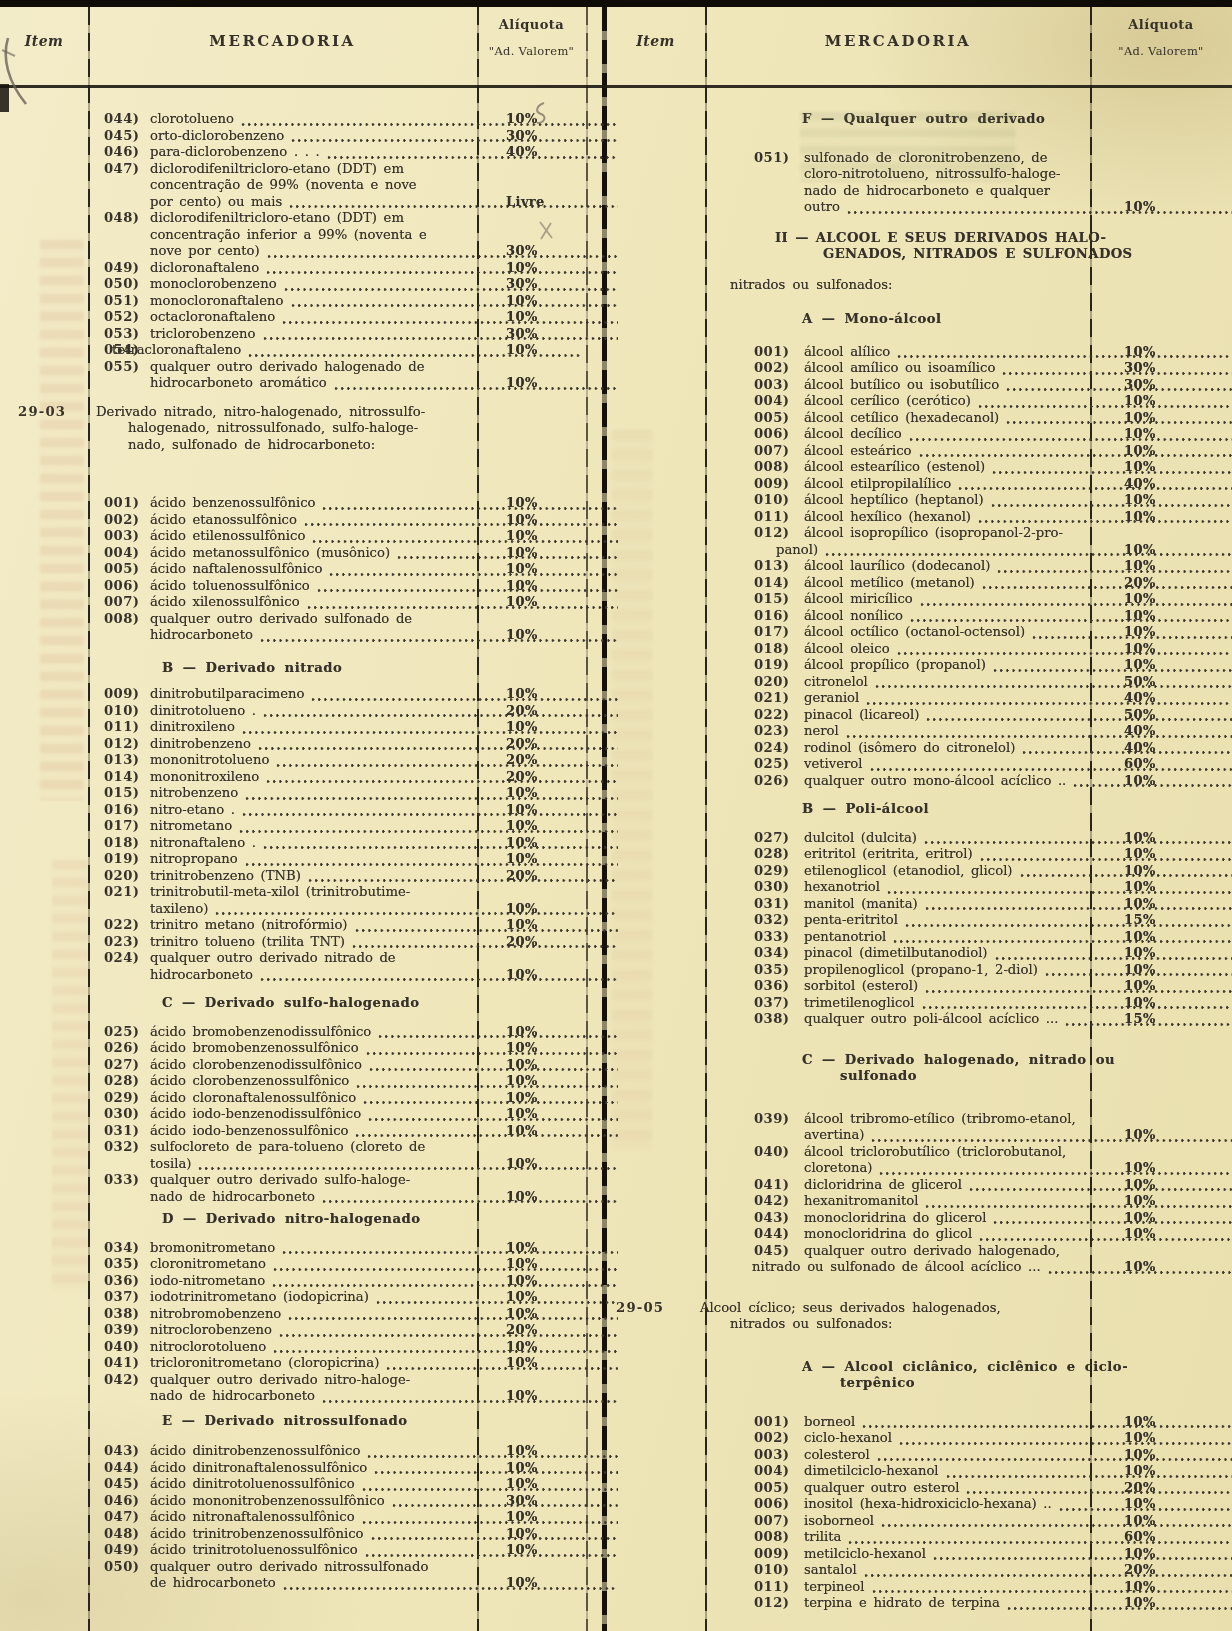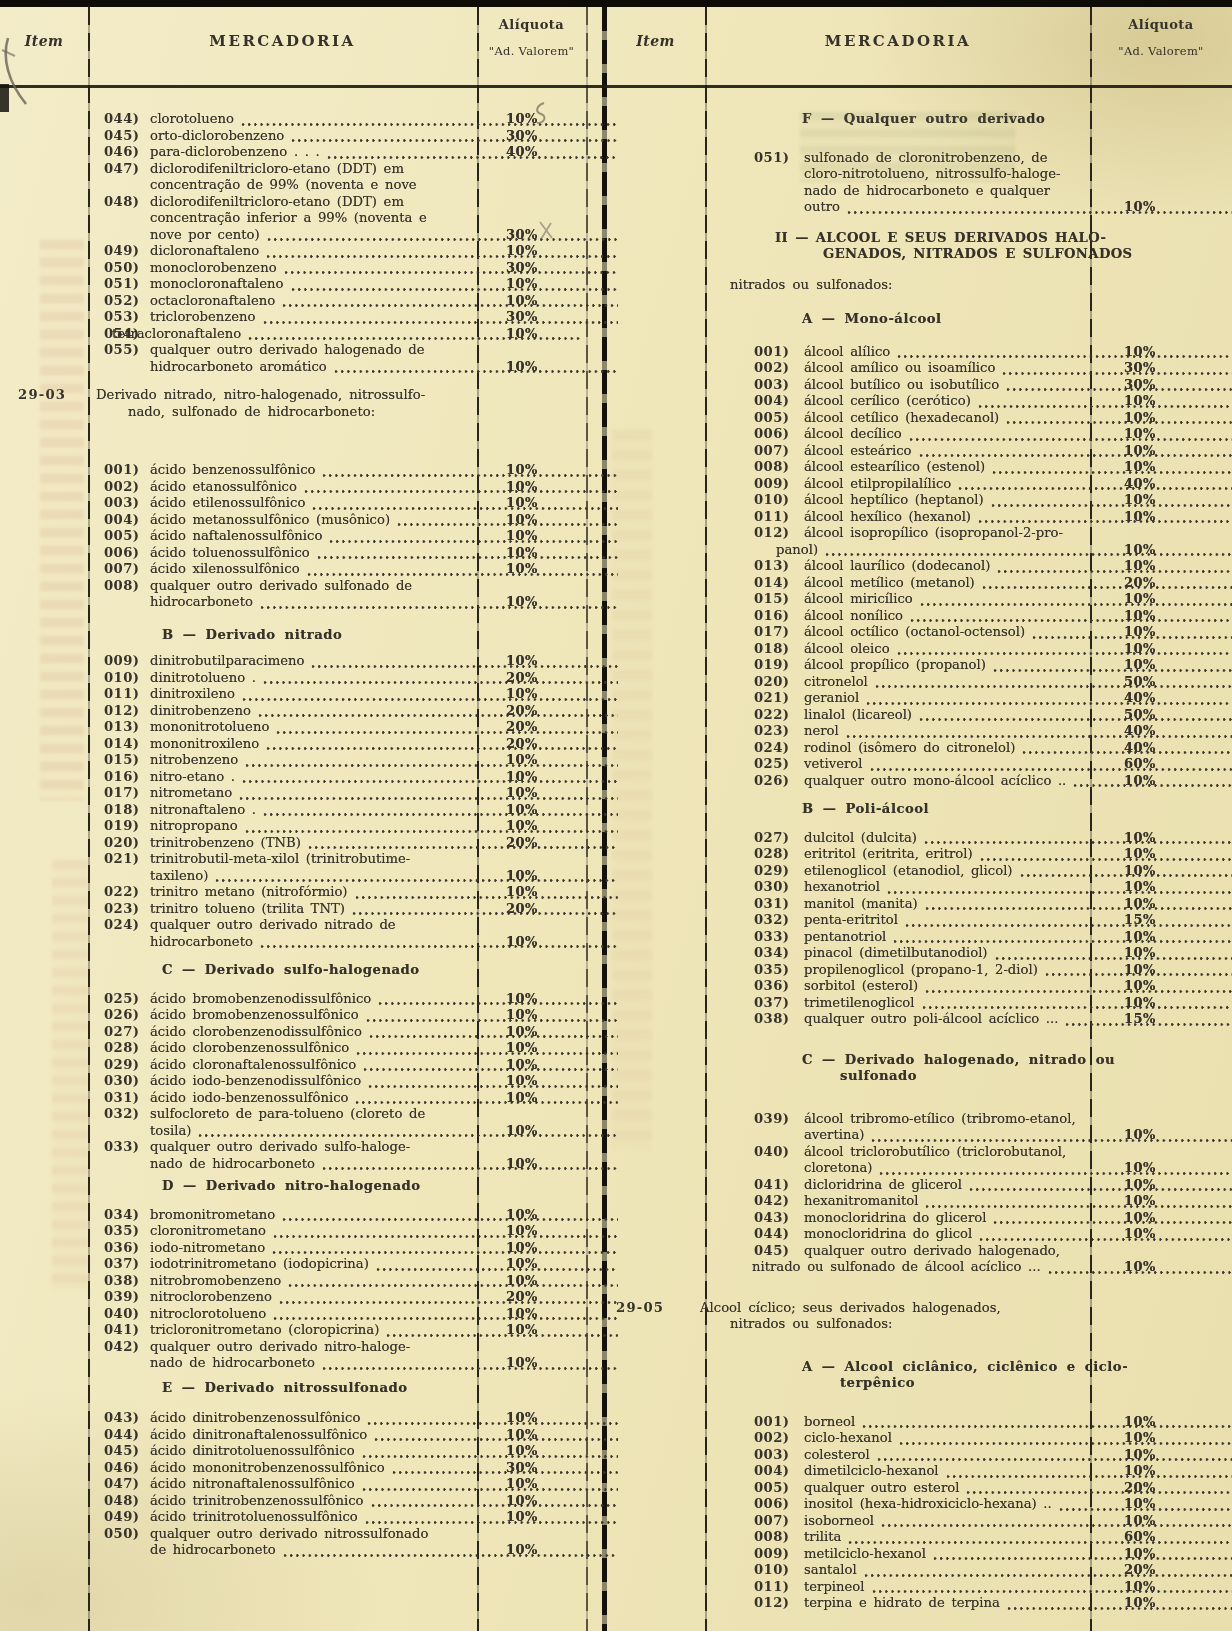--- a/index.html
+++ b/index.html
@@ -89,20 +89,25 @@
           <span class="pct" style="left: 506px;">40%</span>
         </div>
         <div class="row item" style="width: 472px; padding-left: 150px;">
           <span class="num" style="left: 104px;">047)</span>
           <span class="txt">diclorodifeniltricloro-etano (DDT) em</span>
         </div>
         <div class="row item" style="width: 472px; padding-left: 150px;">
           <span class="txt">concentração de 99% (noventa e nove</span>
         </div>
         <div class="row item" style="width: 472px; padding-left: 150px;">
+          <span class="txt">por cento) ou mais</span>
+          <span class="dots"></span>
+          <span class="pct" style="left: 506px;">Livre</span>
+        </div>
+        <div class="row item" style="width: 472px; padding-left: 150px;">
           <span class="num" style="left: 104px;">048)</span>
           <span class="txt">diclorodifeniltricloro-etano (DDT) em</span>
         </div>
         <div class="row item" style="width: 472px; padding-left: 150px;">
           <span class="txt">concentração inferior a 99% (noventa e</span>
         </div>
         <div class="row item" style="width: 472px; padding-left: 150px;">
           <span class="txt">nove por cento)</span>
           <span class="dots"></span>
           <span class="pct" style="left: 506px;">30%</span>
@@ -149,20 +154,23 @@
         </div>
         <div class="row item" style="width: 472px; padding-left: 150px;">
           <span class="txt">hidrocarboneto aromático</span>
           <span class="dots"></span>
           <span class="pct" style="left: 506px;">10%</span>
         </div>
         <div class="gap" style="height: 12px;"></div>
         <div class="row code" style="width: 472px; padding-left: 96px;">
           <span class="codeLbl" style="left: 18px;">29-03</span>
           <span class="txt">Derivado nitrado, nitro-halogenado, nitrossulfo-</span>
+        </div>
+        <div class="row code" style="width: 472px; padding-left: 128px;">
+          <span class="txt">halogenado, nitrossulfonado, sulfo-haloge-</span>
         </div>
         <div class="row code" style="width: 472px; padding-left: 128px;">
           <span class="txt">nado, sulfonado de hidrocarboneto:</span>
         </div>
         <div class="gap" style="height: 22px;"></div>
         <div class="gap" style="height: 20px;"></div>
         <div class="row item" style="width: 472px; padding-left: 150px;">
           <span class="num" style="left: 104px;">001)</span>
           <span class="txt">ácido benzenossulfônico</span>
           <span class="dots"></span>
@@ -676,21 +684,21 @@
           <span class="pct" style="left: 518px;">50%</span>
         </div>
         <div class="row item" style="width: 488px; padding-left: 198px;">
           <span class="num" style="left: 148px;">021)</span>
           <span class="txt">geraniol</span>
           <span class="dots"></span>
           <span class="pct" style="left: 518px;">40%</span>
         </div>
         <div class="row item" style="width: 488px; padding-left: 198px;">
           <span class="num" style="left: 148px;">022)</span>
-          <span class="txt">linalol (licareol)</span>
+          <span class="txt">pinacol (licareol)</span>
           <span class="dots"></span>
           <span class="pct" style="left: 518px;">50%</span>
         </div>
         <div class="row item" style="width: 488px; padding-left: 198px;">
           <span class="num" style="left: 148px;">023)</span>
           <span class="txt">nerol</span>
           <span class="dots"></span>
           <span class="pct" style="left: 518px;">40%</span>
         </div>
         <div class="row item" style="width: 488px; padding-left: 198px;">

